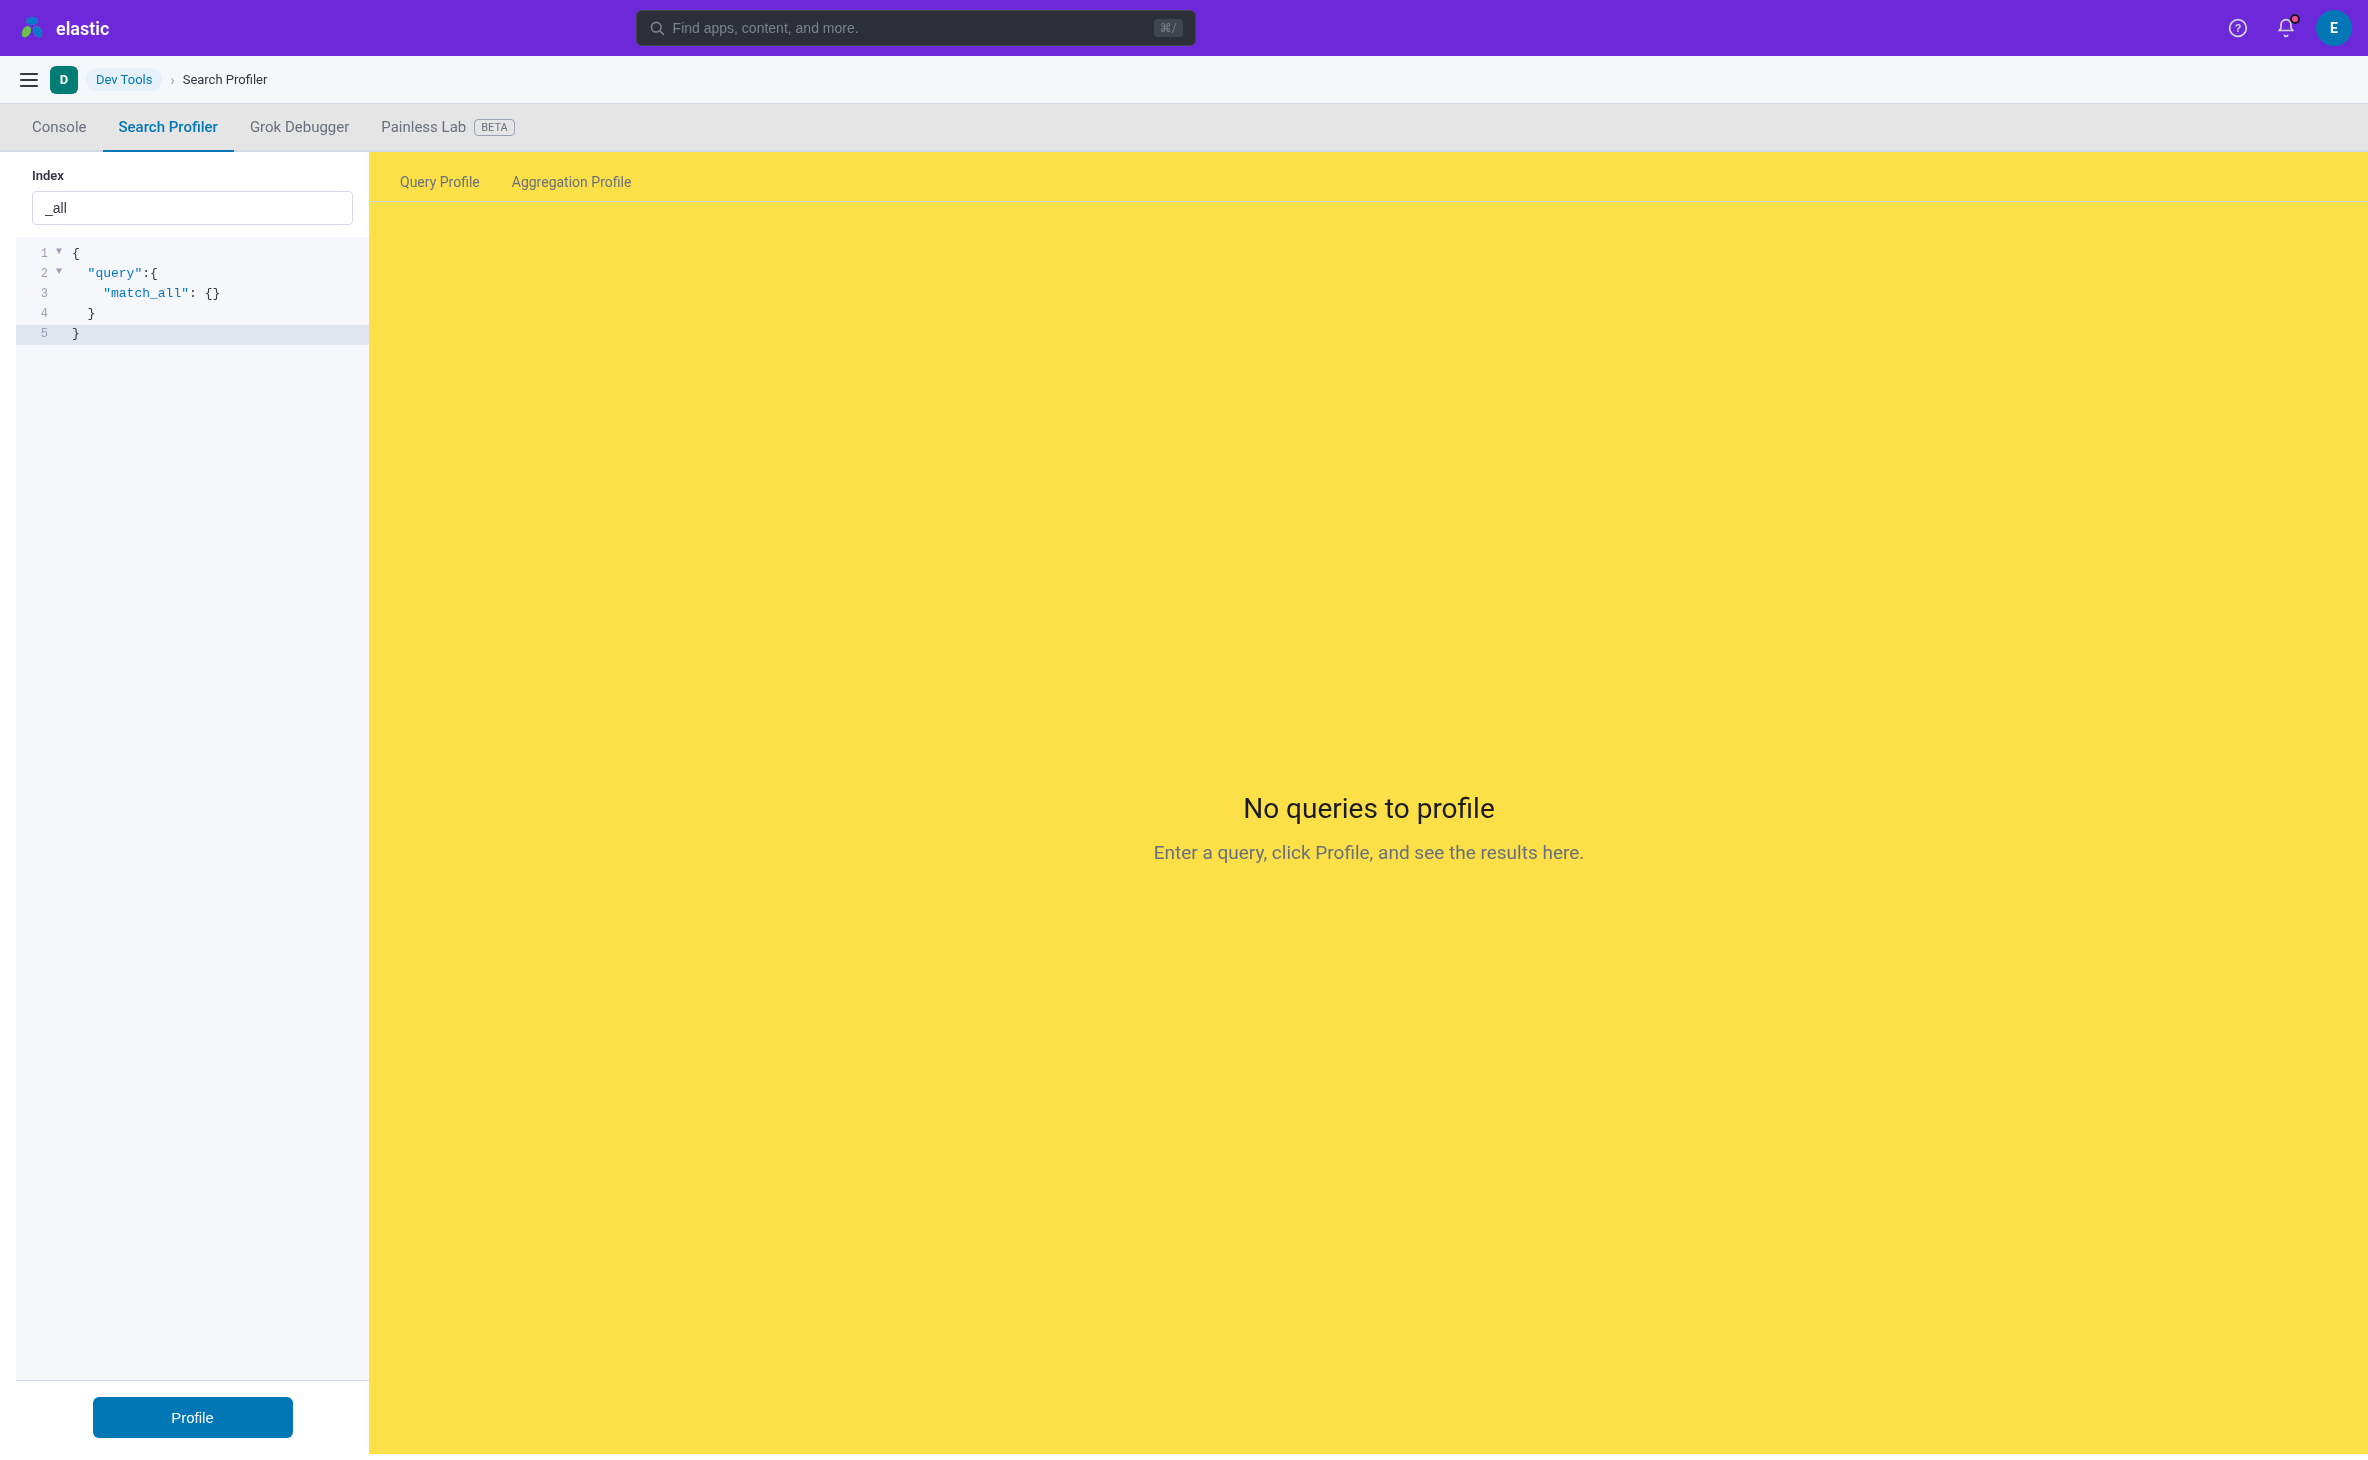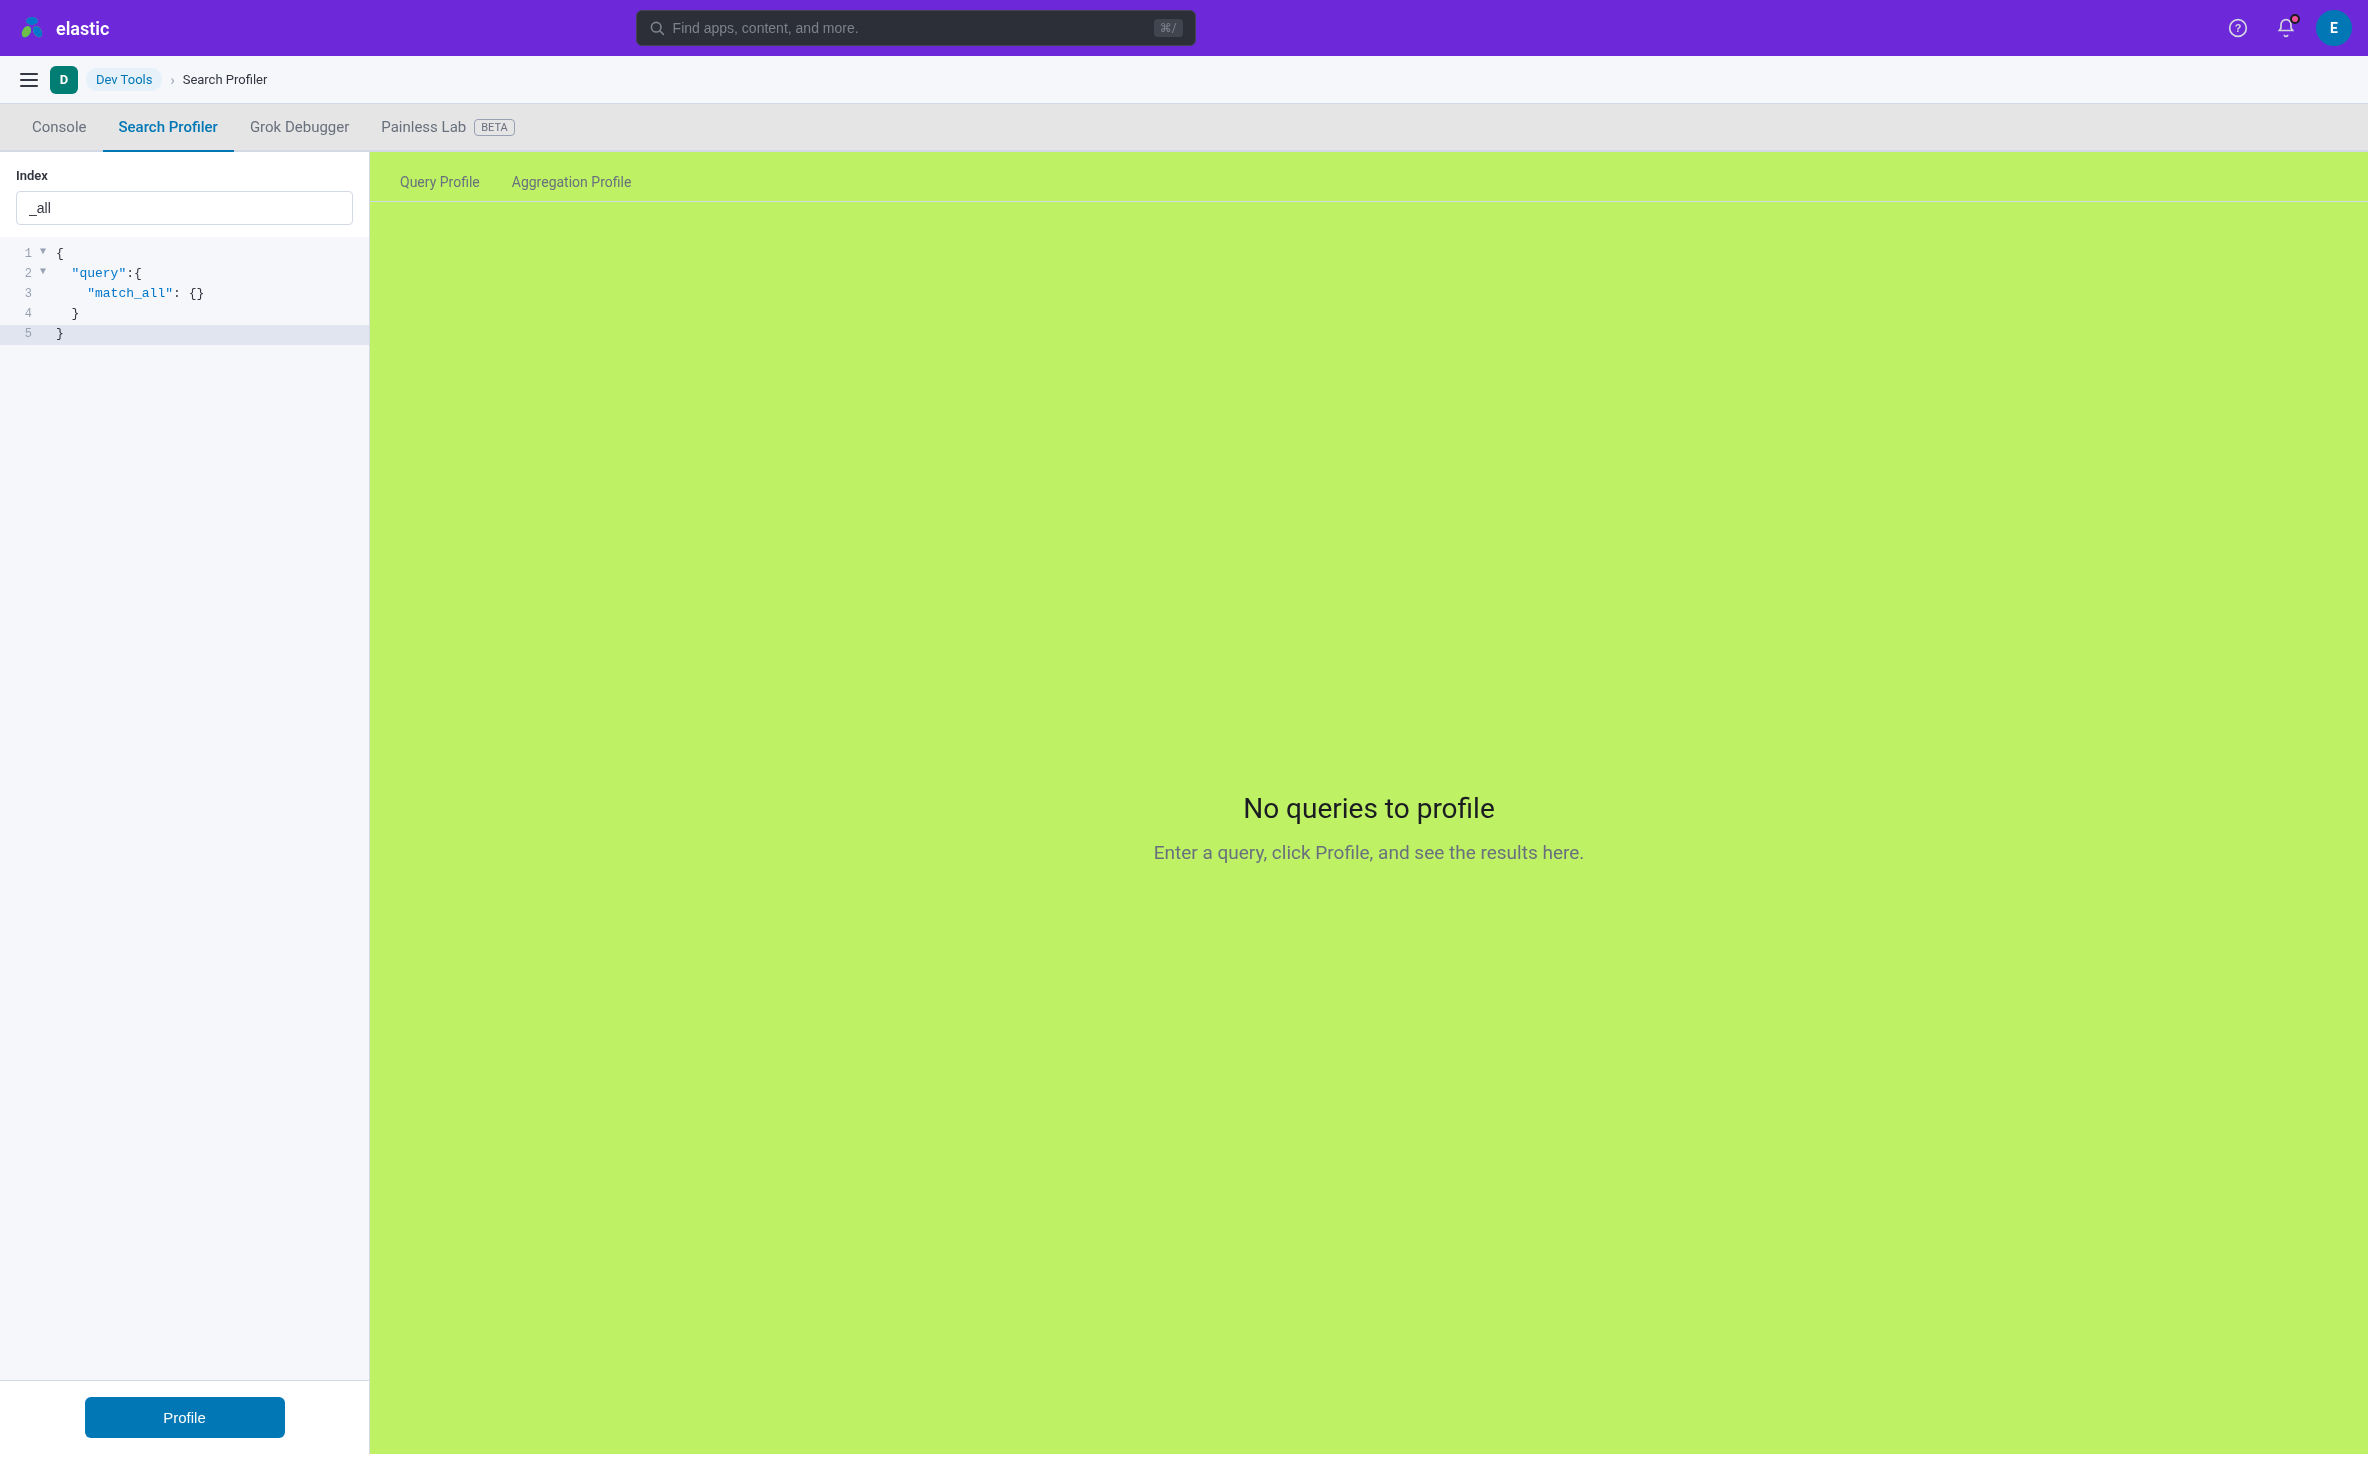--- a/index.html
+++ b/index.html
@@ -192,20 +192,21 @@
     }
 
     
     .left-panel {
       width: 370px;
       min-width: 370px;
       border-right: 1px solid #d3dae6;
       display: flex;
       flex-direction: column;
       background: #fff;
+      padding-left: 16px;
     }
     .index-section {
       padding: 16px 16px 12px;
     }
     .index-label {
       font-size: 13px;
       font-weight: 600;
       color: #343741;
       margin-bottom: 8px;
     }
@@ -273,21 +274,21 @@
       font-weight: 500;
       cursor: pointer;
       width: 200px;
     }
 
     
     .right-panel {
       flex: 1;
       display: flex;
       flex-direction: column;
-      background: #bef264;
+      background: #fde047;
     }
     .profile-tabs {
       display: flex;
       padding: 12px 16px 0;
       border-bottom: 1px solid #d3dae6;
       gap: 4px;
     }
     .profile-tab {
       padding: 10px 14px;
       font-size: 14px;

